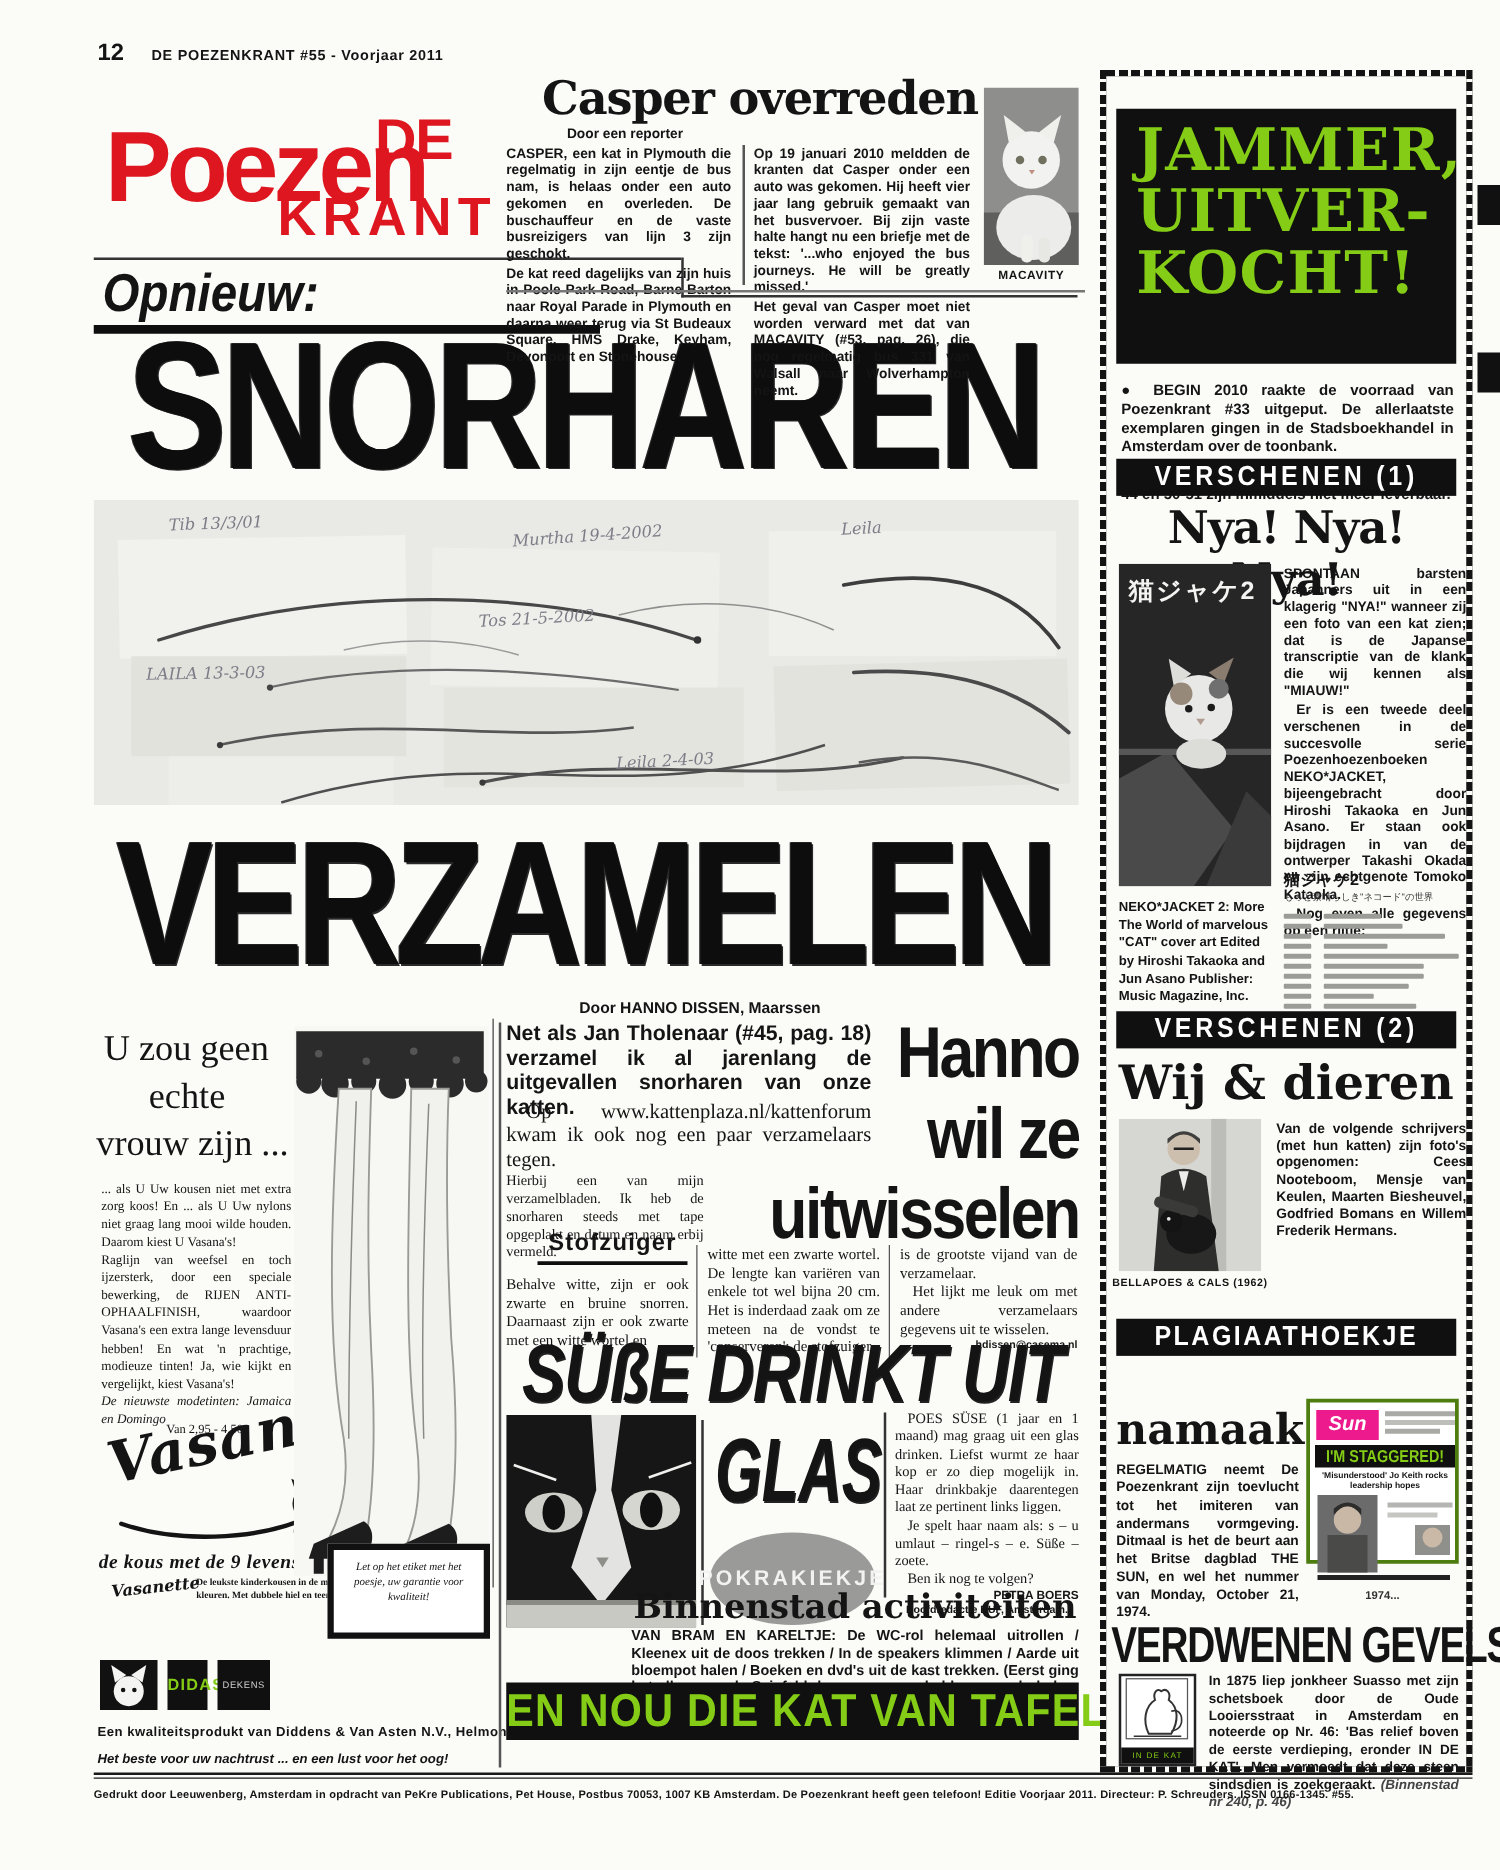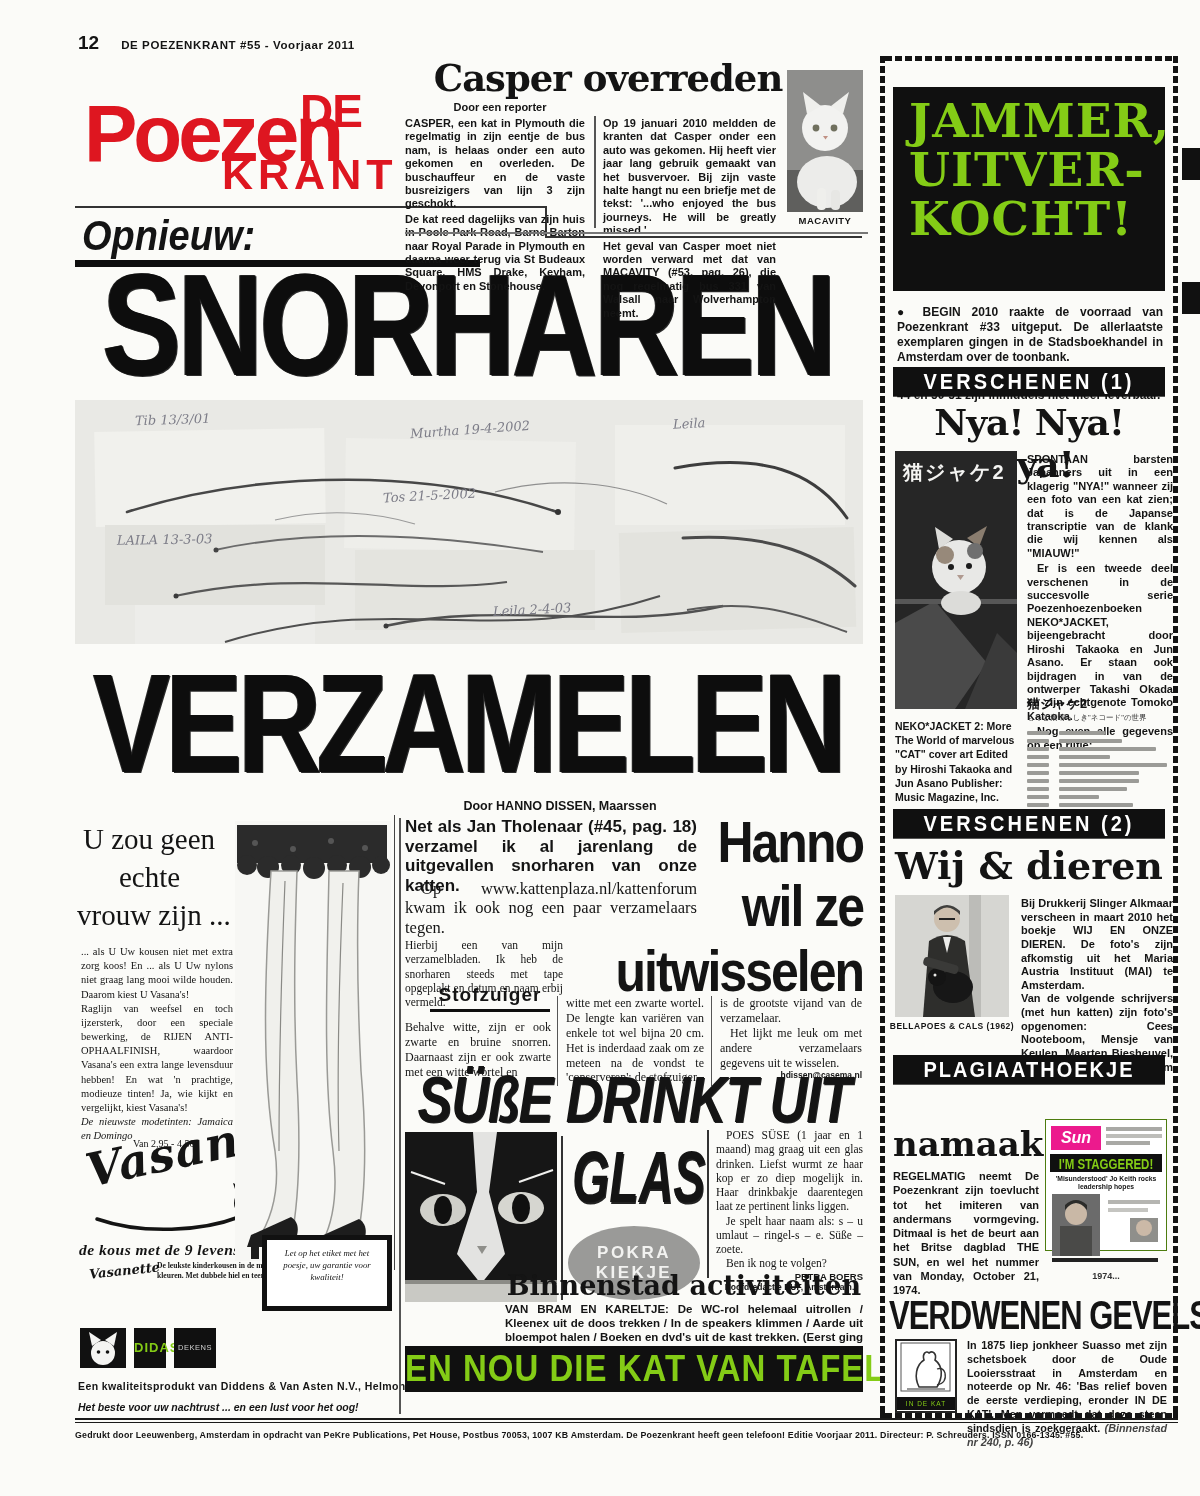--- a/index.html
+++ b/index.html
@@ -239,21 +239,21 @@
       <ellipse cx="116" cy="76" rx="9" ry="14" fill="#101010"></ellipse>
       <path d="M6,40 L40,52" stroke="#f0f0ee" stroke-width="2"></path>
       <path d="M148,38 L114,50" stroke="#f0f0ee" stroke-width="2"></path>
       <path d="M72,114 h10 l-5,8 z" fill="#8f8f8a"></path>
       <rect y="148" width="152" height="4" fill="#8b8b86"></rect>
       <rect y="152" width="152" height="18" fill="#c9c9c4"></rect>
     </svg>
   </div>
   <div class="vrule" style="left:561px;top:1136px;width:1.5px;height:164px;background:#333"></div>
   <div class="abs b i c" style="left:572px;top:1136px;width:125px;font-size:48px;letter-spacing:0;transform:scaleY(1.5);transform-origin:top center;text-shadow:1px 1px 0 #222">GLAS</div>
-  <div class="abs" style="left:568px;top:1226px;width:132px;height:74px;background:#9a9a98;border-radius:50%;display:flex;flex-direction:column;align-items:center;justify-content:center">
+  <div class="abs" style="left:568px;top:1226px;width:132px;height:74px;background:#9a9a98;border-radius:50%;display:flex;align-items:center;justify-content:center">
     <div class="b" style="color:#f2f2f0;font-size:17px;letter-spacing:2.5px;line-height:1.15">POKRA</div>
     <div class="b" style="color:#f2f2f0;font-size:17px;letter-spacing:2.5px;line-height:1.15">KIEKJE</div>
   </div>
   <div class="vrule" style="left:707px;top:1130px;width:1.5px;height:148px;background:#333"></div>
   <div class="abs sercol" style="left:716px;top:1128px;width:147px;font-size:11.5px">
     <p style="text-indent:10px">POES SÜSE (1 jaar en 1 maand) mag graag uit een glas drinken. Liefst wurmt ze haar kop er zo diep mogelijk in. Haar drinkbakje daarentegen laat ze pertinent links liggen.</p>
     <p style="text-indent:10px">Je spelt haar naam als: s – u umlaut – ringel-s – e. Süße – zoete.</p>
     <p style="text-indent:10px">Ben ik nog te volgen?</p>
     <p class="b r" style="font-size:9.5px;font-family:'Liberation Sans',sans-serif">PETRA BOERS</p>
     <p class="b c" style="font-size:8.5px;font-family:'Liberation Sans',sans-serif">Hoofdredactie DUF, Amsterdam.</p>
@@ -351,29 +351,28 @@
         <polygon points="48,42 56,42 52,58" fill="#ececea"></polygon>
         <ellipse cx="58" cy="92" rx="20" ry="16" fill="#171717"></ellipse>
         <circle cx="42" cy="82" r="9" fill="#141414"></circle>
         <circle cx="40" cy="80" r="1.5" fill="#e8e8e6"></circle>
         <rect x="28" y="66" width="36" height="9" rx="4" fill="#3a3a38" transform="rotate(16 46 70)"></rect>
       </svg>
     </div>
     <div class="abs photo-cap" style="left:4px;top:960px;width:126px;font-size:8.5px">BELLAPOES &amp; CALS (1962)</div>
 
     <div class="abs b j" style="left:136px;top:836px;width:152px;font-size:11px;line-height:1.24">
-      <p>Bij Drukkerij Slinger Alkmaar verscheen in maart 2010 het boekje WIJ EN ONZE DIEREN. De foto's zijn afkomstig uit het Maria Austria Instituut (MAI) te Amsterdam.</p>
       <p>Van de volgende schrijvers (met hun katten) zijn foto's opgenomen: Cees Nooteboom, Mensje van Keulen, Maarten Biesheuvel, Godfried Bomans en Willem Frederik Hermans.</p>
     </div>
 
     <div class="sbar" style="top:994px;letter-spacing:2px">PLAGIAATHOEKJE</div>
     <div class="abs dser b" style="left:8px;top:1066px;font-size:34px;line-height:1.0">namaak</div>
     <div class="abs b j" style="left:8px;top:1108px;width:146px;font-size:11px;line-height:1.3">REGELMATIG neemt De Poezenkrant zijn toevlucht tot het imiteren van andermans vormgeving. Ditmaal is het de beurt aan het Britse dagblad THE SUN, en wel het nummer van Monday, October 21, 1974.</div>
 
-    <div class="abs" style="left:160px;top:1058px;width:122px;height:132px;background:#fff;border:1px solid #4d7c0f">
+    <div class="abs" style="left:160px;top:1058px;width:122px;height:132px;background:#fff;border:3px solid #4d7c0f">
       <div class="abs" style="left:5px;top:6px;width:50px;height:24px;background:#ec1a8d;display:flex;align-items:center;justify-content:center">
         <span class="b i" style="color:#fff;font-size:16px">Sun</span>
       </div>
       <div class="abs" style="left:60px;top:7px;width:56px;height:4px;background:#a9a9a5"></div>
       <div class="abs" style="left:60px;top:14px;width:56px;height:4px;background:#bdbdb9"></div>
       <div class="abs" style="left:60px;top:21px;width:44px;height:4px;background:#a9a9a5"></div>
       <div class="abs blackbar c" style="left:4px;top:34px;width:112px;height:18px">
         <span class="b" style="font-size:11.5px;line-height:18px;letter-spacing:0;white-space:nowrap;display:inline-block;transform:scaleY(1.2)">I'M STAGGERED!</span>
       </div>
       <div class="abs b c" style="left:4px;top:55px;width:112px;font-size:6.8px;line-height:1.2">'Misunderstood' Jo Keith rocks leadership hopes</div>

